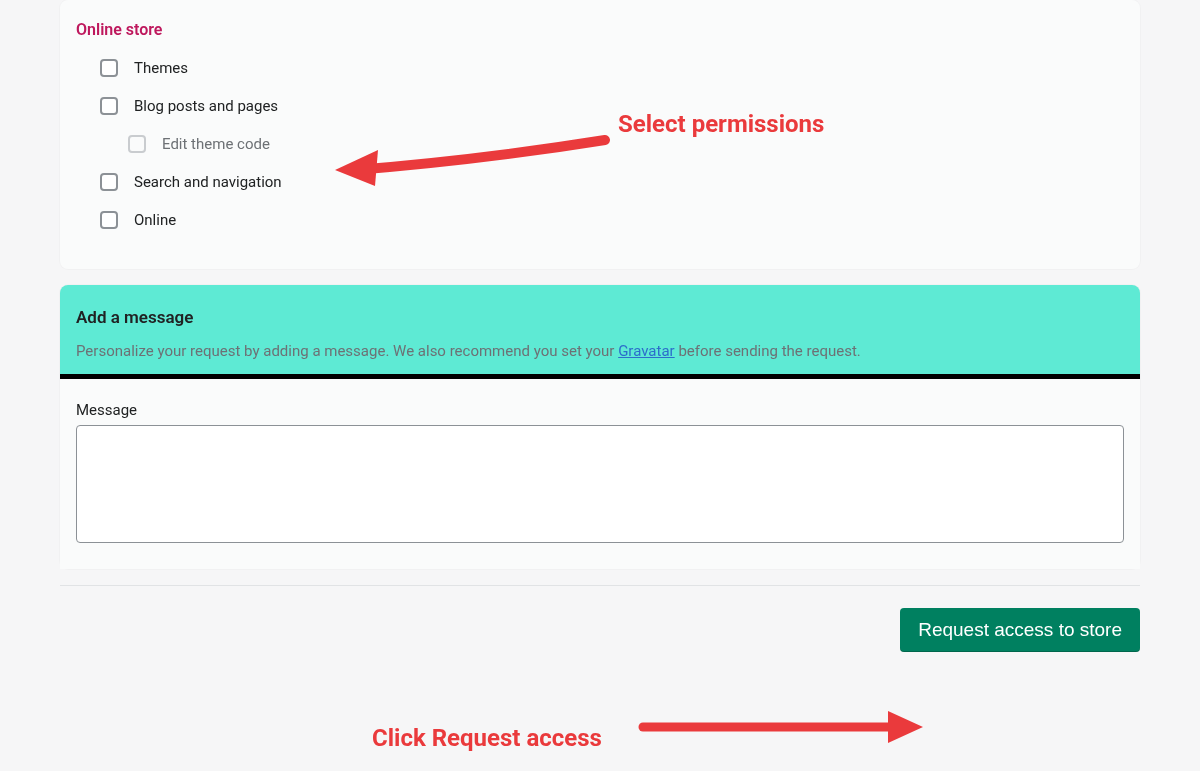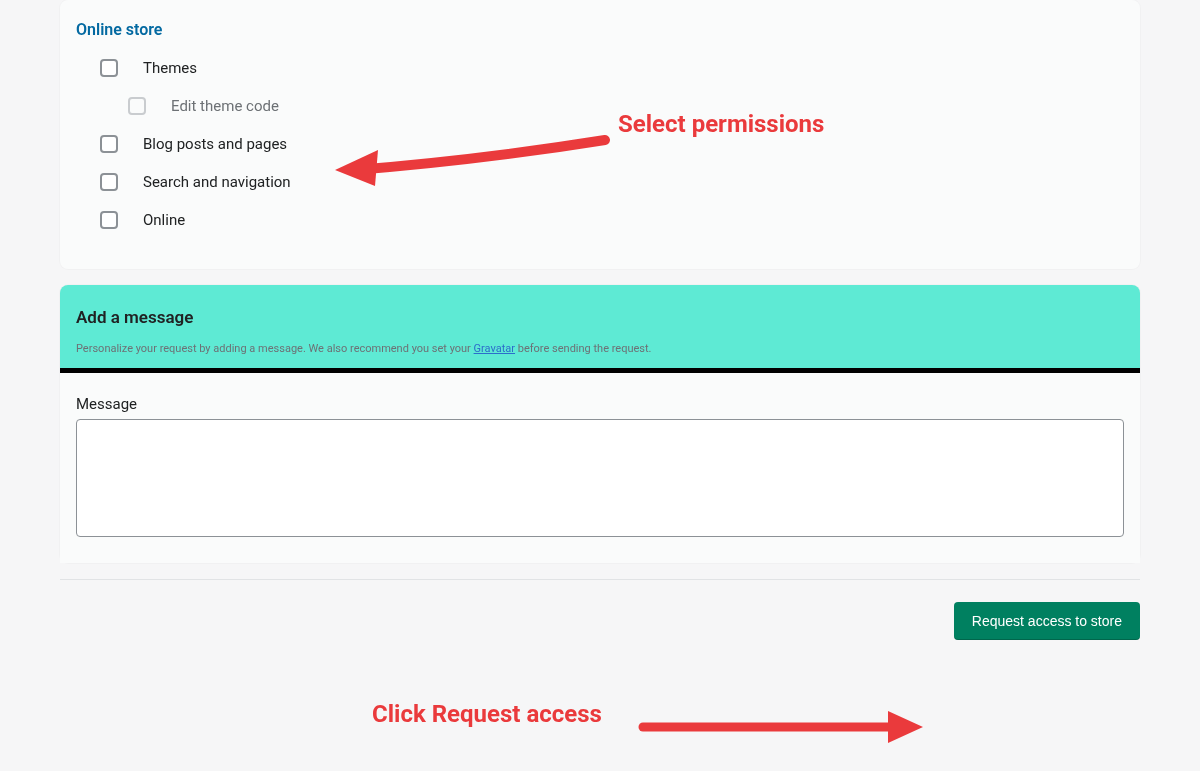--- a/index.html
+++ b/index.html
@@ -24,30 +24,30 @@
     border-bottom-right-radius: 8px;
   }
   .card.message {
     background: #5eead4;
     margin-top: 16px;
     padding: 0;
   }
   .section-title {
     font-size: 16px;
     font-weight: 600;
-    color: #0369a1;
+    color: #be185d;
     padding: 20px 0 10px 0;
   }
   .perm-group {
     padding-left: 24px;
   }
   .checkbox-row {
     display: flex;
     align-items: center;
-    gap: 25px;
+    gap: 16px;
     padding: 10px 0;
   }
   .checkbox-row.nested {
     padding-left: 28px;
   }
   .checkbox {
     width: 18px;
     height: 18px;
     border: 2px solid #8c9196;
     border-radius: 4px;
@@ -70,21 +70,21 @@
   .msg-header {
     padding: 22px 16px 12px 16px;
   }
   .msg-title {
     font-size: 17px;
     font-weight: 600;
     color: #202223;
     margin-bottom: 14px;
   }
   .msg-desc {
-    font-size: 11px;
+    font-size: 15px;
     color: #6d7175;
     line-height: 1.4;
   }
   .msg-desc a {
     color: #2c6ecb;
     text-decoration: underline;
   }
   .msg-body {
     border-top: 5px solid #000000;
     padding: 22px 16px 22px 16px;
@@ -113,21 +113,21 @@
     border-top: 1px solid #e1e3e5;
     display: flex;
     justify-content: flex-end;
   }
   .request-btn {
     background: #008060;
     color: #fff;
     border: none;
     border-radius: 4px;
     padding: 11px 18px;
-    font-size: 14px;
+    font-size: 19px;
     font-weight: 500;
     cursor: pointer;
     box-shadow: inset 0 -1px 0 rgba(0,0,0,0.2);
   }
   
   .annotation {
     position: absolute;
     color: #ea3a3c;
     font-weight: 700;
     font-size: 24px;
@@ -143,28 +143,28 @@
 
 <div class="card permissions">
   <div class="section-title">Online store</div>
   <div class="perm-group">
 
     <div class="checkbox-row">
       <div class="checkbox"></div>
       <span class="perm-label">Themes</span>
     </div>
 
+    <div class="checkbox-row">
+      <div class="checkbox"></div>
+      <span class="perm-label">Blog posts and pages</span>
+    </div>
+
     <div class="checkbox-row nested">
       <div class="checkbox disabled"></div>
       <span class="perm-label disabled">Edit theme code</span>
-    </div>
-
-    <div class="checkbox-row">
-      <div class="checkbox"></div>
-      <span class="perm-label">Blog posts and pages</span>
     </div>
 
     <div class="checkbox-row">
       <div class="checkbox"></div>
       <span class="perm-label">Search and navigation</span>
     </div>
 
     <div class="checkbox-row">
       <div class="checkbox"></div>
       <span class="perm-label">Online</span>
@@ -195,17 +195,17 @@
 <svg class="arrow-svg" style="left:330px; top:120px;" width="280" height="70">
   <defs>
     <marker id="ah1" markerWidth="12" markerHeight="12" refX="2" refY="5" orient="auto">
       <polygon points="0,0 10,5 0,10" fill="#ea3a3c"></polygon>
     </marker>
   </defs>
   <path d="M 275 20 Q 150 40 25 50" stroke="#ea3a3c" stroke-width="10" fill="none" stroke-linecap="round"></path>
   <polygon points="5,50 48,30 45,66" fill="#ea3a3c"></polygon>
 </svg>
 
-<div class="annotation" style="left:372px; top:700px;">Click Request access</div>
+<div class="annotation" style="left:372px; top:724px;">Click Request access</div>
 <svg class="arrow-svg" style="left:638px; top:705px;" width="290" height="45">
   <path d="M 5 22 L 255 22" stroke="#ea3a3c" stroke-width="9" fill="none" stroke-linecap="round"></path>
   <polygon points="285,22 250,6 250,38" fill="#ea3a3c"></polygon>
 </svg>
 
 </body></html>

